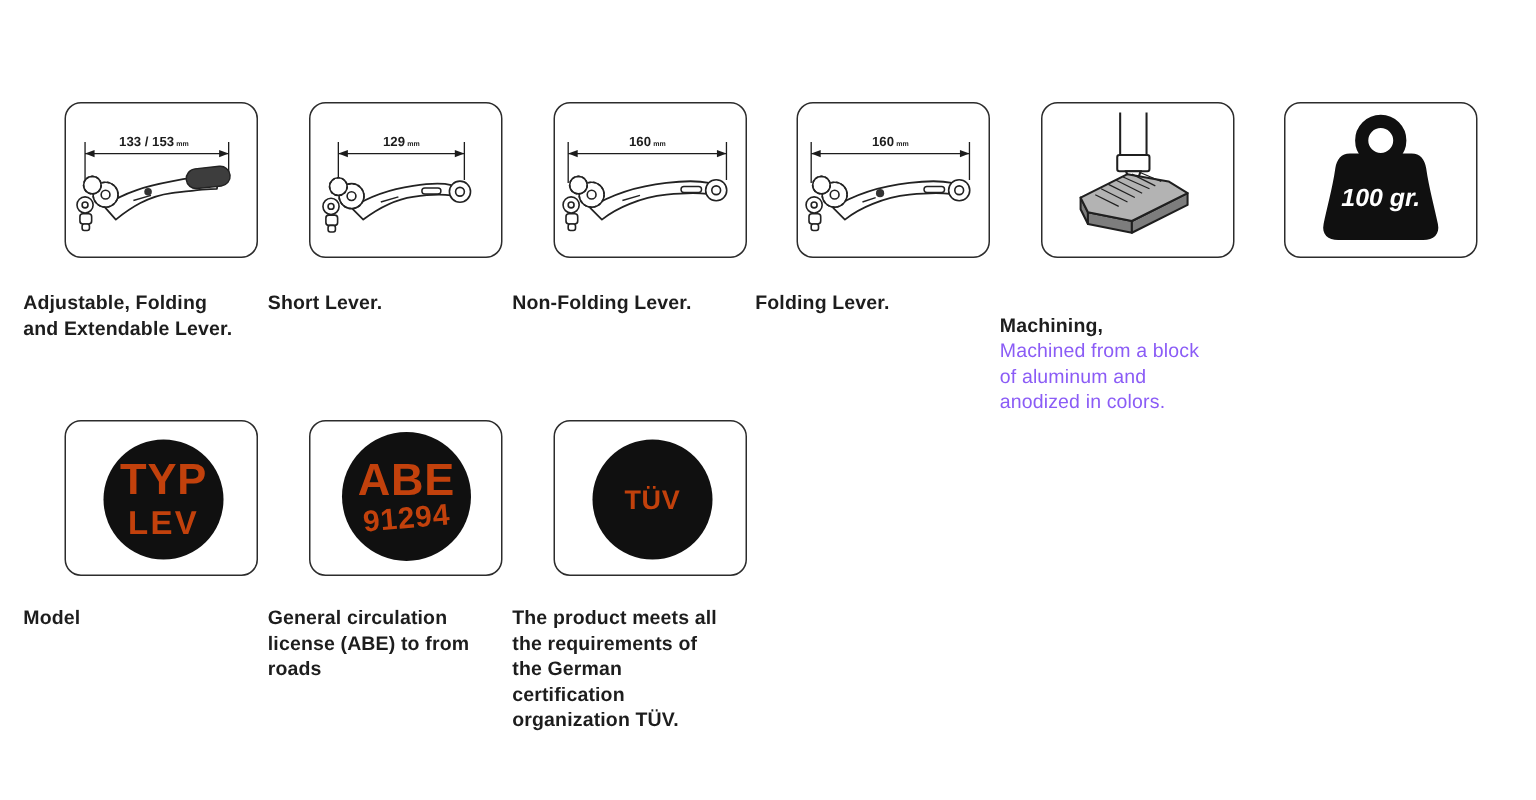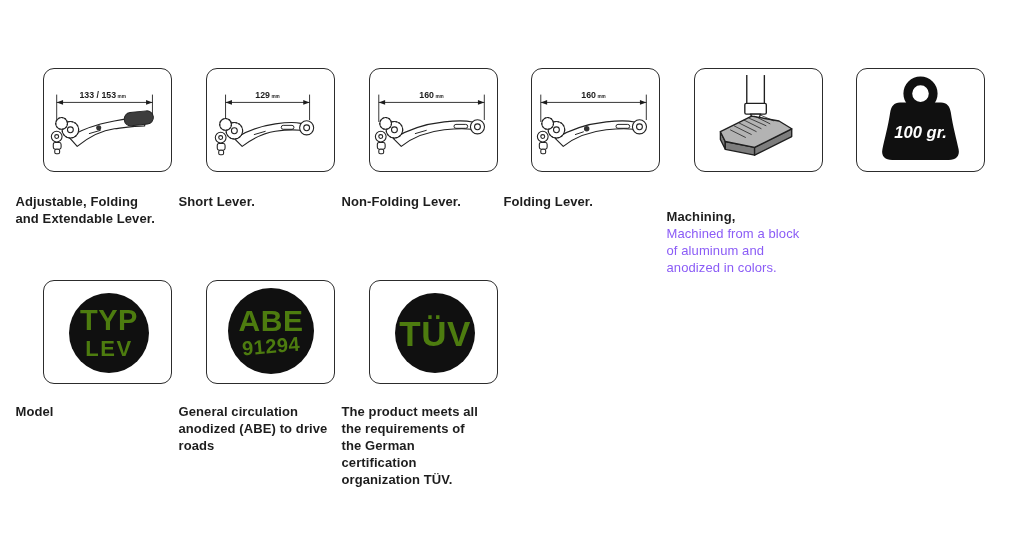--- a/index.html
+++ b/index.html
@@ -5,34 +5,34 @@
   html,body{margin:0;padding:0;background:#ffffff;}
   #page{position:relative;width:1024px;height:533px;background:#ffffff;overflow:hidden;
         font-family:"Liberation Sans","DejaVu Sans",sans-serif;}
   .card{position:absolute;width:129px;height:104px;background:#ffffff;
         border:1.6px solid #2c2c2c;border-radius:11px;box-sizing:border-box;}
   .card svg{display:block;width:100%;height:100%;}
   .caption{position:absolute;width:184px;text-align:left;font-size:13px;font-weight:700;
            color:#1d1d1d;line-height:17px;letter-spacing:0.1px;margin-top:10px;}
   .caption .sub{font-weight:400;color:#8b5cf6;}
   
-  .badge{position:absolute;border-radius:50%;background:#101010;color:#4d7c0f;
+  .badge{position:absolute;border-radius:50%;background:#101010;color:#c2410c;
          display:flex;flex-direction:column;align-items:center;justify-content:center;
          font-weight:800;}
   .badge .l1{line-height:1;}
   .badge .l2{line-height:1;}
   .badge .l2:empty{display:none;}
   .badge-typ{left:25px;top:12px;width:80px;height:80px;}
   .badge-typ .l1{font-size:29px;letter-spacing:0.5px;}
   .badge-typ .l2{font-size:22px;letter-spacing:1.5px;margin-top:3px;}
   .badge-abe{left:21px;top:7px;width:86px;height:86px;}
   .badge-abe .l1{font-size:30px;letter-spacing:0.5px;}
   .badge-abe .l2{font-size:20px;letter-spacing:0.5px;margin-top:0px;transform:rotate(-5deg);}
   .badge-tuv{left:25px;top:12px;width:80px;height:80px;}
-  .badge-tuv .l1{font-size:35px;letter-spacing:0.5px;}
+  .badge-tuv .l1{font-size:18px;letter-spacing:0.5px;}
   
   .dim-text{font-family:"Liberation Sans","DejaVu Sans",sans-serif;font-size:9px;
             font-weight:700;fill:#1c1c1c;}
   .dim-mm{font-size:4.8px;font-weight:700;}
   .dim-line{stroke:#1c1c1c;stroke-width:0.9;fill:none;}
   .dim-arrow{fill:#1c1c1c;}
   .part{fill:#ffffff;stroke:#222222;stroke-width:1.1;}
   .knurl{fill:none;stroke:#222222;stroke-width:1.1;stroke-dasharray:1.8 1.6;}
   .blade{fill:#ffffff;stroke:#222222;stroke-width:1.2;stroke-linejoin:round;}
   .darkpart{fill:#3d3d3d;stroke:#222222;stroke-width:1;}
@@ -208,21 +208,21 @@
   </div>
 
   <div class="card" style="left:206px;top:280px;padding-left:24px;">
     <div class="badge badge-abe">
       <div class="l1">ABE</div>
       <div class="l2">91294</div>
     </div>
   </div>
   <div class="caption" style="left:178.5px;top:393px;">
     <div>General circulation</div>
-    <div>anodized (ABE) to drive</div>
+    <div>license (ABE) to from</div>
     <div>roads</div>
   </div>
 
   <div class="card" style="left:369px;top:280px;">
     <div class="badge badge-tuv">
       <div class="l1">TÜV</div>
 
     </div>
   </div>
   <div class="caption" style="left:341.5px;top:393px;">

